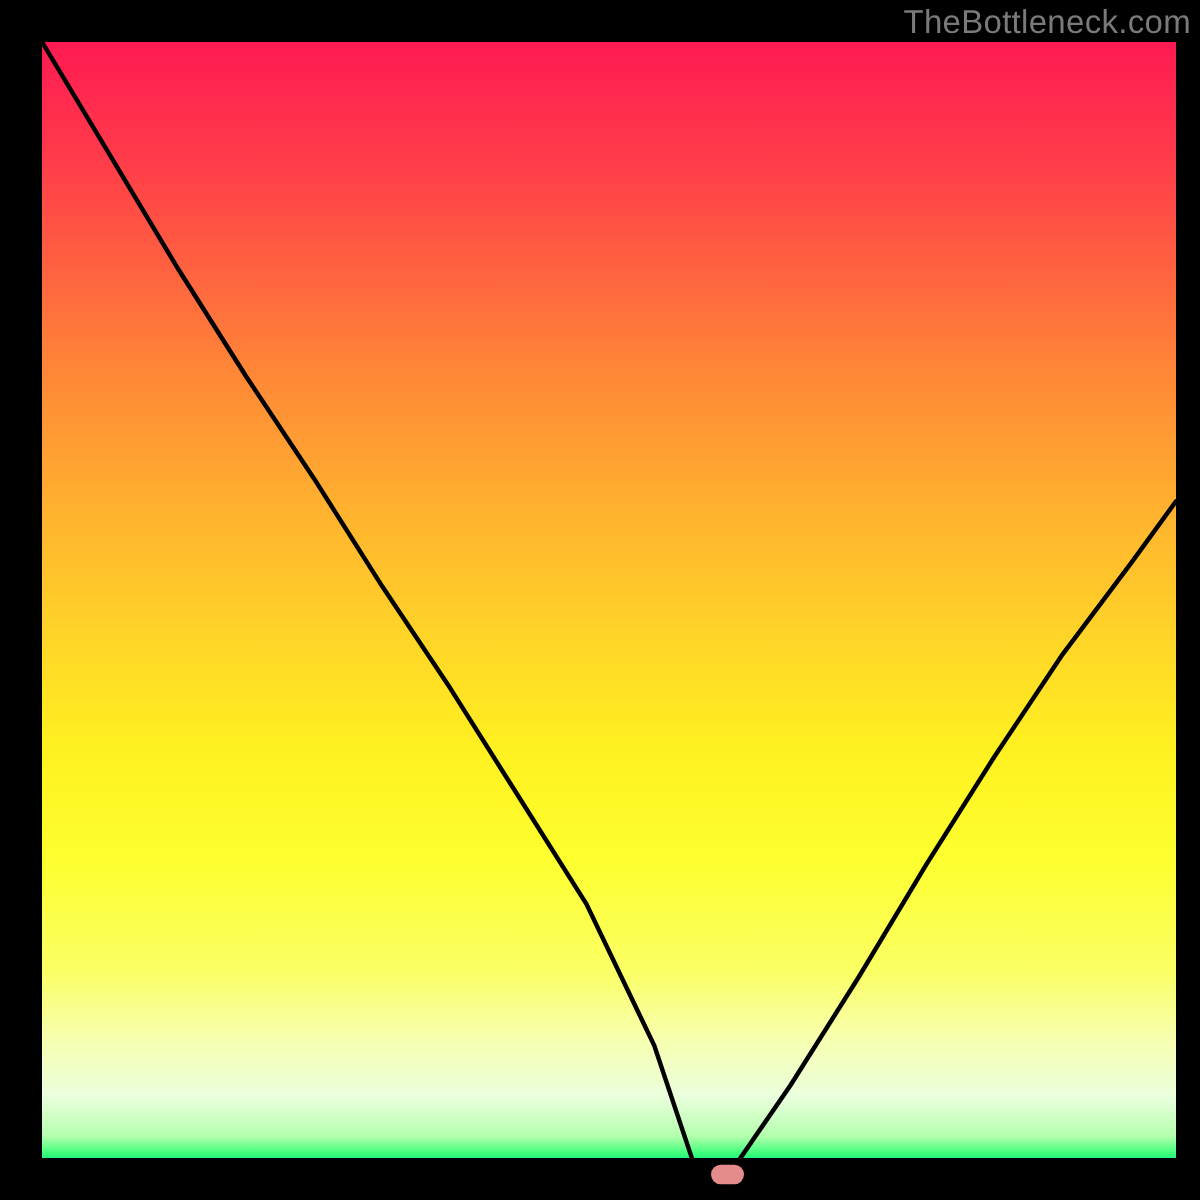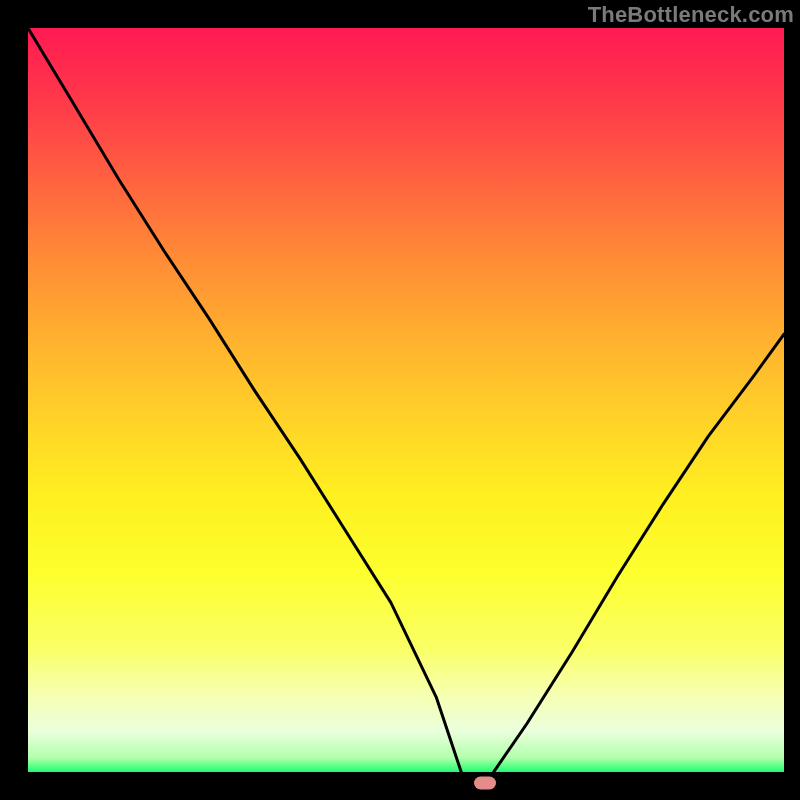--- a/index.html
+++ b/index.html
@@ -10,21 +10,21 @@
     background: #000;
     font-family: Arial, Helvetica, sans-serif;
     overflow: hidden;
   }
   .watermark {
     position: absolute;
     top: 2px;
     right: 6px;
     color: #7a7a7a;
     font-size: 22px;
-    font-weight: 700;
+    font-weight: 400;
     z-index: 10;
     letter-spacing: 0.2px;
   }
   .frame {
     position: absolute;
     left: 0;
     top: 0;
     width: 800px;
     height: 800px;
     box-sizing: border-box;

